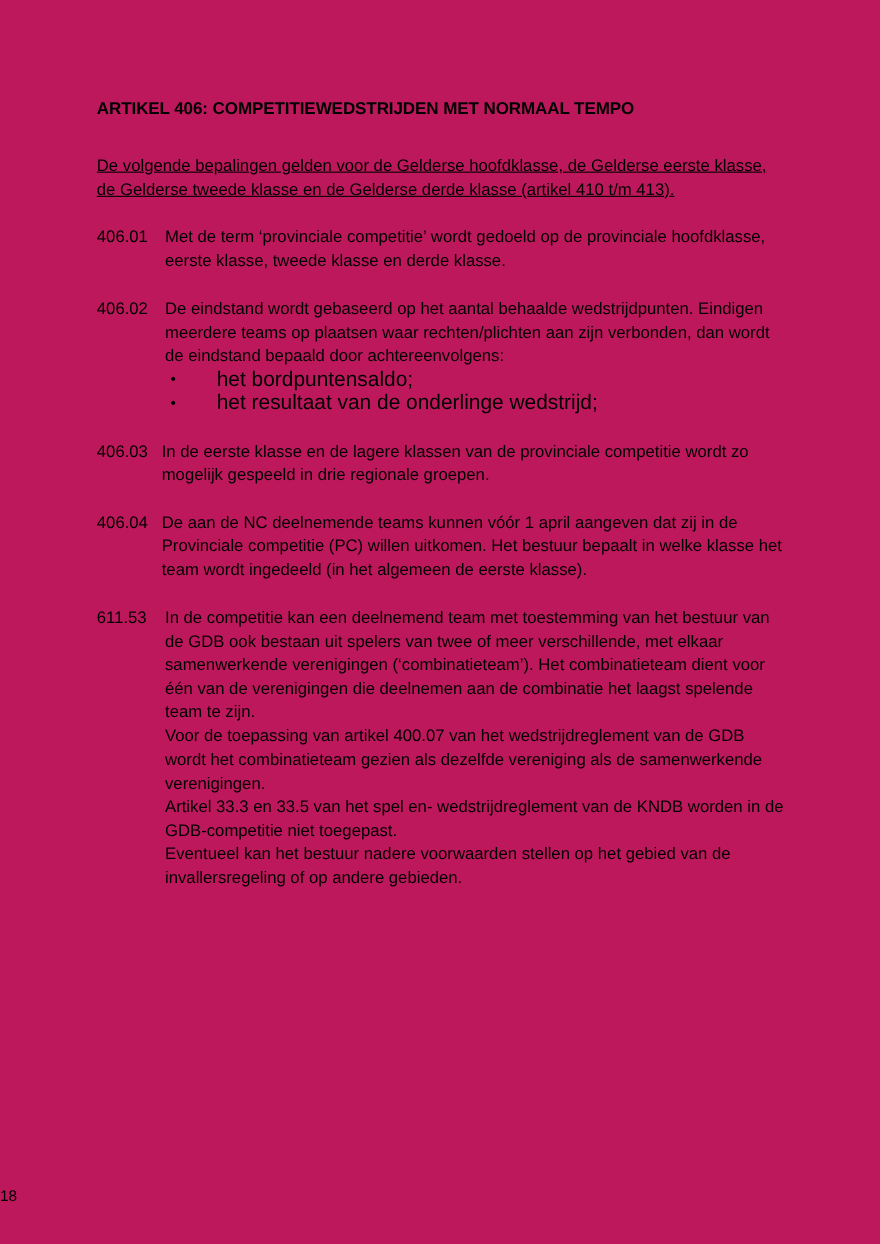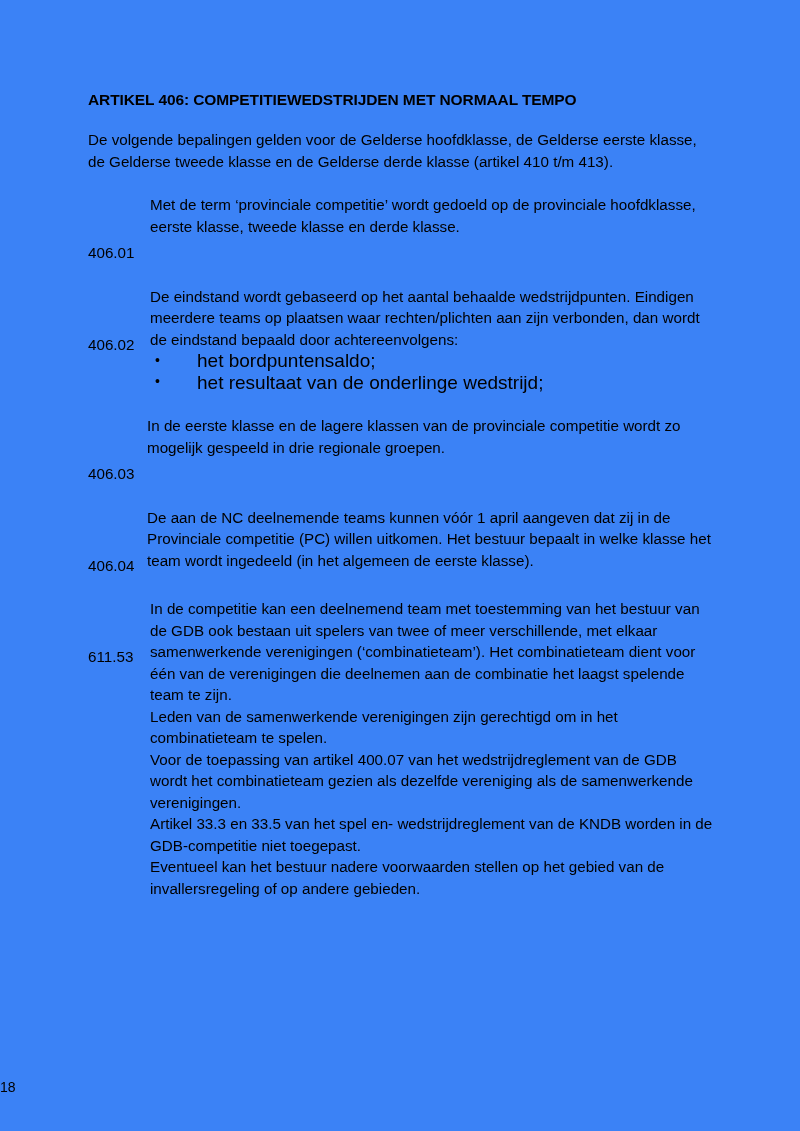--- a/index.html
+++ b/index.html
@@ -12,21 +12,21 @@
     height: 1131px;
     position: relative;
     font-family: "Liberation Sans", sans-serif;
     color: #000000;
     -webkit-font-smoothing: antialiased;
   }
 
   .page {
     position: absolute;
     inset: 0;
-    background: #3b82f6;
+    background: #be185d;
   }
 
   .content {
     position: absolute;
     left: 88px;
     top: 90px;
     width: 626px;
   }
 
   .doc-title {
@@ -34,37 +34,37 @@
     font-weight: bold;
     letter-spacing: -0.1px;
     line-height: 20px;
     margin: 0 0 0 0;
     white-space: nowrap;
   }
 
   .intro {
     font-size: 15.2px;
     line-height: 21.5px;
-    margin-top: 19px;
+    margin-top: 30px;
     width: 625px;
+    text-decoration: underline;
   }
 
   
   .clause {
     display: flex;
     align-items: flex-start;
     font-size: 15.2px;
     line-height: 21.5px;
     margin-top: 22px;
   }
   .clause-num {
     flex: 0 0 auto;
     width: 59px;
     white-space: nowrap;
-    margin-top: 48px;
   }
   .clause-num.wide {
     width: 62px;
   }
   .clause-body {
     flex: 1 1 auto;
     min-width: 0;
   }
   .clause-body p {
     margin: 0;
@@ -140,21 +140,20 @@
       <div class="clause-num">406.04</div>
       <div class="clause-body">
         <p>De aan de NC deelnemende teams kunnen vóór 1 april aangeven dat zij in de Provinciale competitie (PC) willen uitkomen. Het bestuur bepaalt in welke klasse het team wordt ingedeeld (in het algemeen de eerste klasse).</p>
       </div>
     </div>
 
     <div class="clause">
       <div class="clause-num wide">611.53</div>
       <div class="clause-body">
         <p>In de competitie kan een deelnemend team met toestemming van het bestuur van de GDB ook bestaan uit spelers van twee of meer verschillende, met elkaar samenwerkende verenigingen (‘combinatieteam’). Het combinatieteam dient voor één van de verenigingen die deelnemen aan de combinatie het laagst spelende team te zijn.</p>
-        <p>Leden van de samenwerkende verenigingen zijn gerechtigd om in het combinatieteam te spelen.</p>
         <p>Voor de toepassing van artikel 400.07 van het wedstrijdreglement van de GDB wordt het combinatieteam gezien als dezelfde vereniging als de samenwerkende verenigingen.</p>
         <p>Artikel 33.3 en 33.5 van het spel en- wedstrijdreglement van de KNDB worden in de GDB-competitie niet toegepast.</p>
         <p>Eventueel kan het bestuur nadere voorwaarden stellen op het gebied van de invallersregeling of op andere gebieden.</p>
       </div>
     </div>
 
   </div>
 
   <div class="folio">18</div>
 </div>

